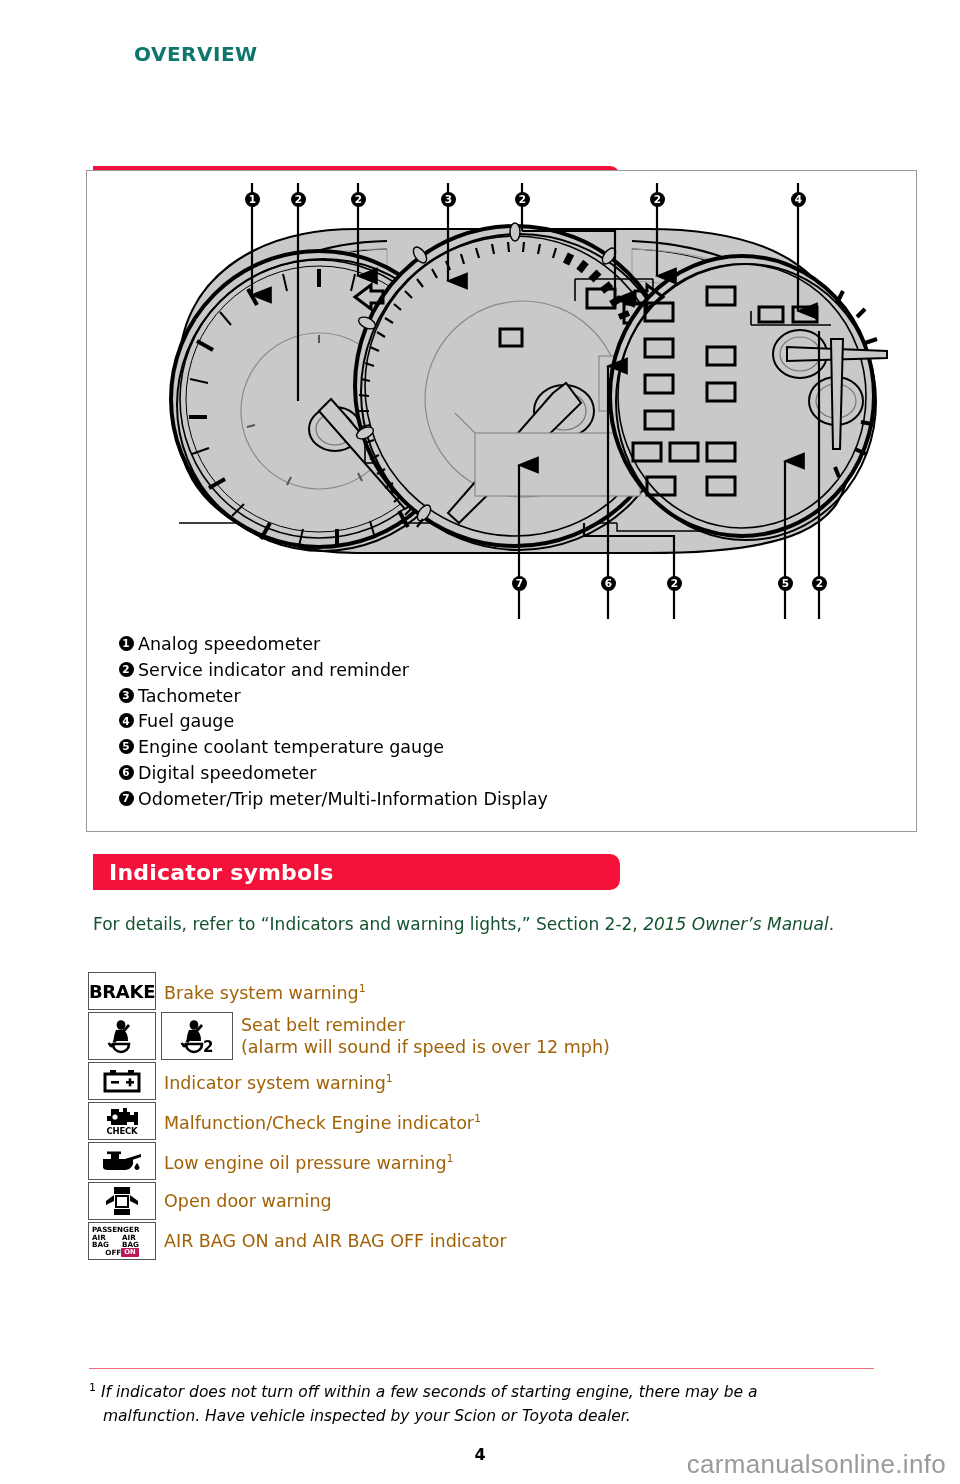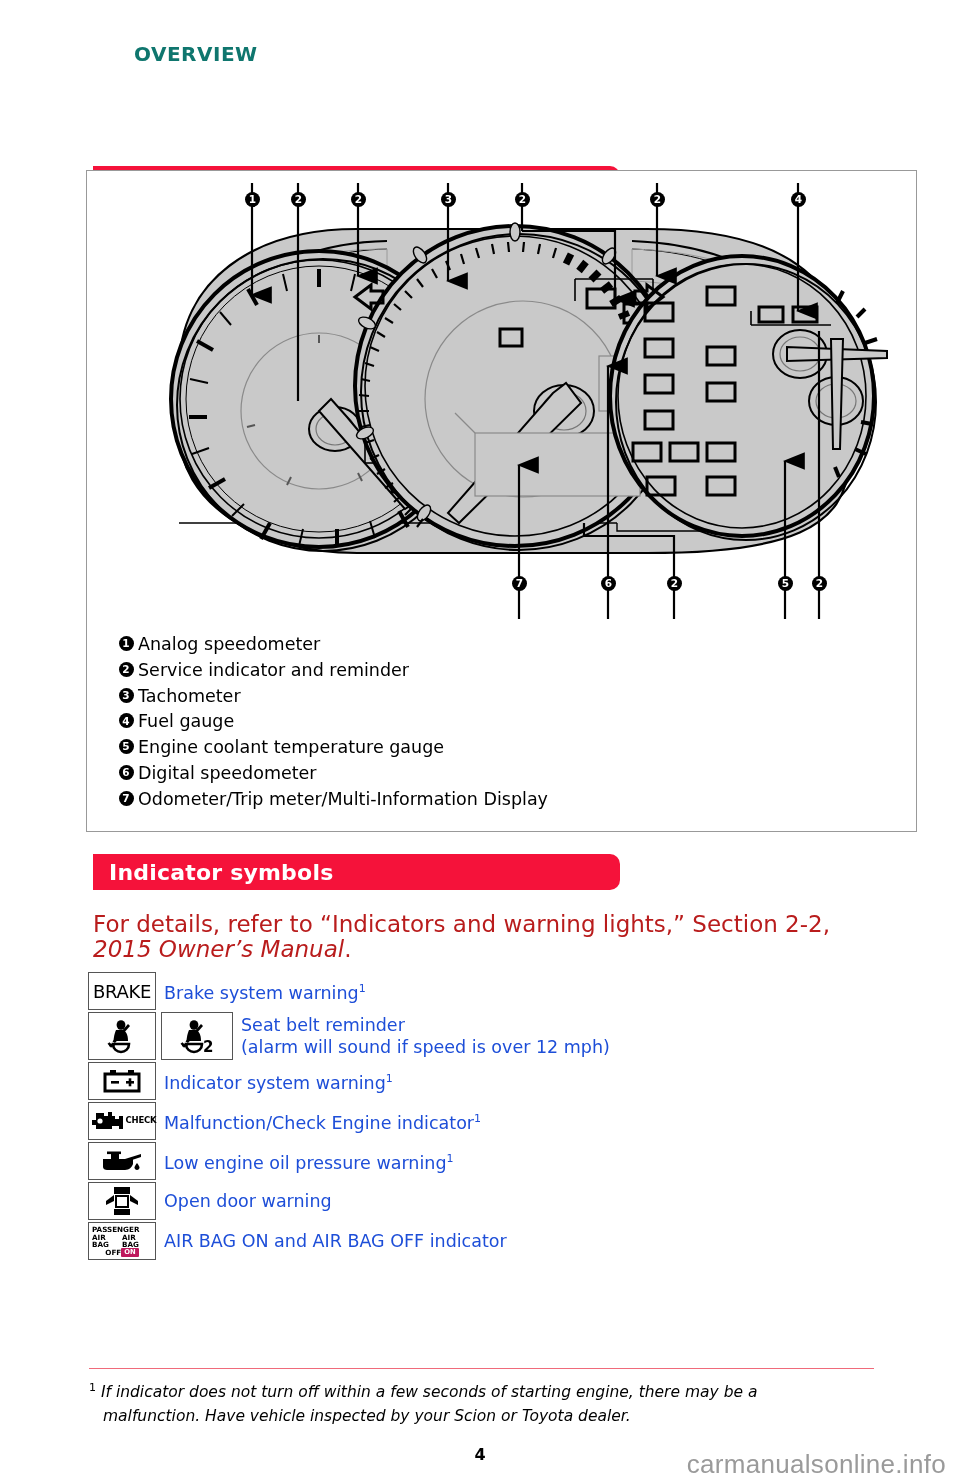--- a/index.html
+++ b/index.html
@@ -103,23 +103,23 @@
     font-family: "DejaVu Sans", sans-serif;
     white-space: nowrap;
   }
 
   
   .intro {
     position: absolute;
     left: 93px;
     top: 912px;
     width: 790px;
-    font-size: 23px;
+    font-size: 17px;
     line-height: 25px;
-    color: #b91c1c;
+    color: #14532d;
   }
   .intro em { font-style: italic; }
 
   
   .symbols {
     position: absolute;
     left: 88px;
     top: 972px;
     width: 800px;
   }
@@ -140,26 +140,26 @@
     justify-content: center;
     flex: 0 0 auto;
   }
   .sym-box.tall { height: 48px; }
   .sym-box.wide { width: 72px; }
   .sym-box + .sym-box { margin-left: 5px; }
   .sym-text {
     margin-left: 8px;
     font-size: 17.5px;
     line-height: 22px;
-    color: #1d4ed8;
+    color: #a16207;
   }
   .sym-text sup { font-size: 11px; vertical-align: super; }
   .brake-word {
     font-size: 18px;
-    font-weight: normal;
+    font-weight: bold;
     font-family: "DejaVu Sans", sans-serif;
     letter-spacing: -0.3px;
   }
   .check-label {
     font-size: 8.5px;
     font-weight: bold;
     letter-spacing: -0.2px;
     margin-top: -1px;
   }
   .airbag-cell {
@@ -579,21 +579,21 @@
       </div>
     </div>
     <div class="sym-text">
       <span>Indicator system warning</span><sup>1</sup>
     </div>
   </div>
 
   <div class="sym-row">
     <div class="sym-boxes">
       <div class="sym-box">
-        <div style="display:flex;align-items:center;justify-content:center;line-height:1;">
+        <div style="display:flex;flex-direction:column;align-items:center;justify-content:center;line-height:1;">
           <svg width="38" height="22" viewBox="0 0 38 22">
             <path d="M8,6 L8,3 L16,3 L16,6 L20,6 L20,2 L24,2 L24,6 L27,6 L27,9 L31,9 L31,6 L35,6 L35,19 L31,19 L31,16 L24,16 L24,19 L8,19 L8,15 L4,15 L4,10 L8,10 Z" fill="#000"></path>
             <circle cx="12" cy="11" r="2.6" fill="#fff"></circle>
           </svg>
           <span class="check-label">CHECK</span>
         </div>
       </div>
     </div>
     <div class="sym-text">
       <span>Malfunction/Check Engine indicator</span><sup>1</sup>

